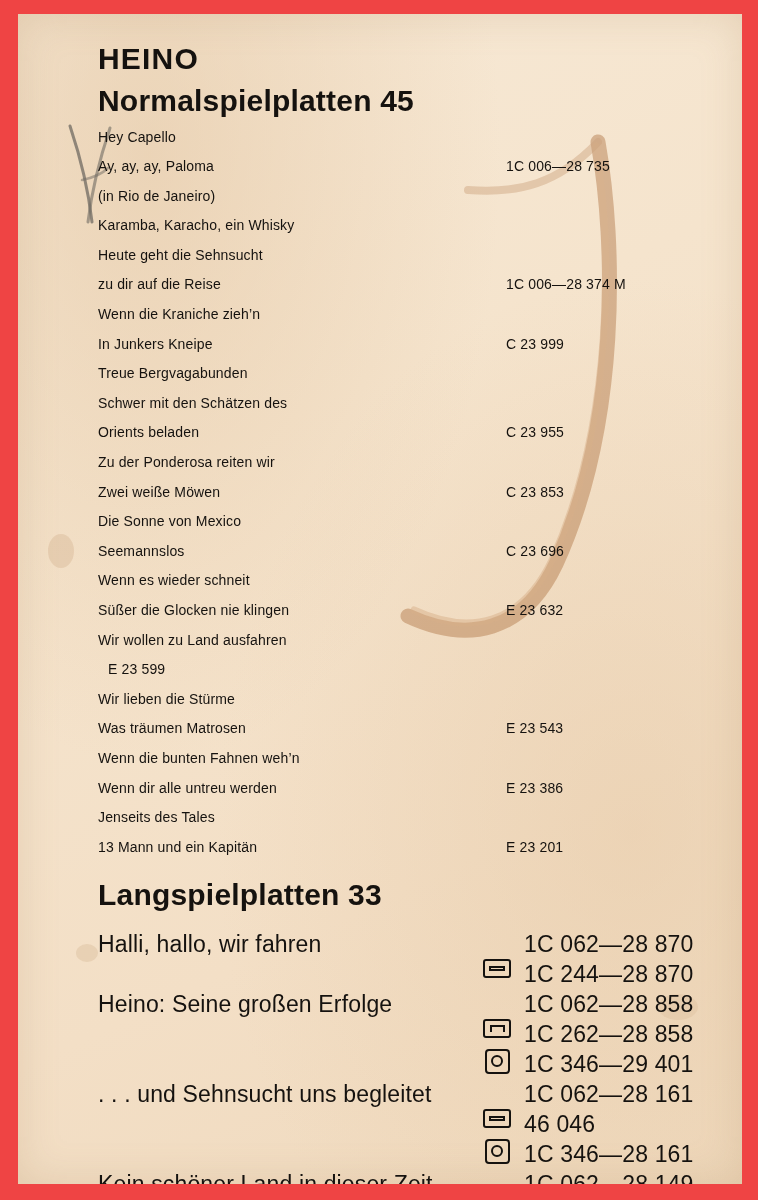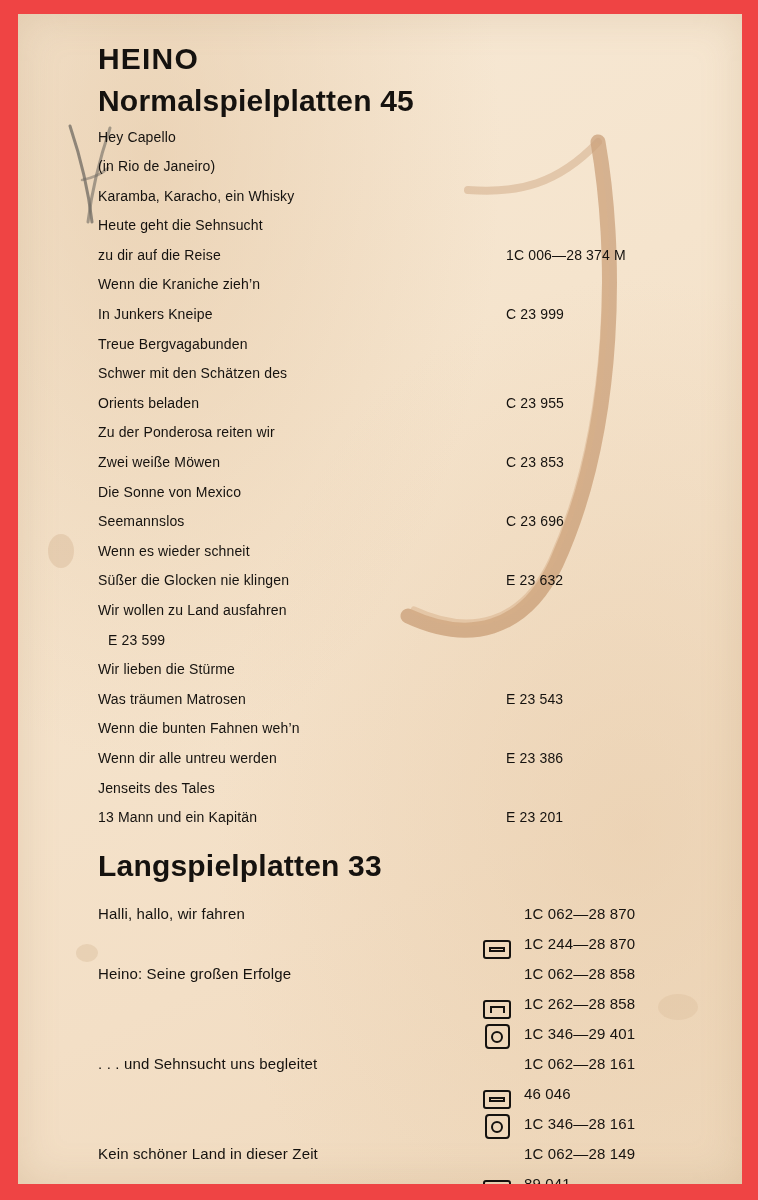--- a/index.html
+++ b/index.html
@@ -97,23 +97,23 @@
   .row .cat {
     flex: 1 1 auto;
     text-align: left;
     white-space: nowrap;
   }
   .row.r45 .cat { padding-left: 10px; }
 
   
   .lprow {
     display: flex;
-    align-items: flex-end;
+    align-items: flex-start;
     line-height: 30px;
-    font-size: 15px;
+    font-size: 23px;
     letter-spacing: 0.15px;
   }
   .lprow .title {
     flex: 0 0 auto;
     width: 372px;
     white-space: nowrap;
   }
   .lprow .icon-cell {
     flex: 0 0 auto;
     width: 54px;
@@ -214,20 +214,24 @@
       <h1 class="artist">HEINO</h1>
 
       <h2 class="section-head">Normalspielplatten 45</h2>
 
       <div>
         <div class="row r45">
             <span class="title">Hey Capello</span>
             <span class="cat"></span>
           </div>
         <div class="row r45">
+            <span class="title">Ay, ay, ay, Paloma</span>
+            <span class="cat">1C 006—28 735</span>
+          </div>
+        <div class="row r45">
             <span class="title">(in Rio de Janeiro)</span>
             <span class="cat"></span>
           </div>
         <div class="row r45">
             <span class="title">Karamba, Karacho, ein Whisky</span>
             <span class="cat"></span>
           </div>
         <div class="row r45">
             <span class="title">Heute geht die Sehnsucht</span>
             <span class="cat"></span>

